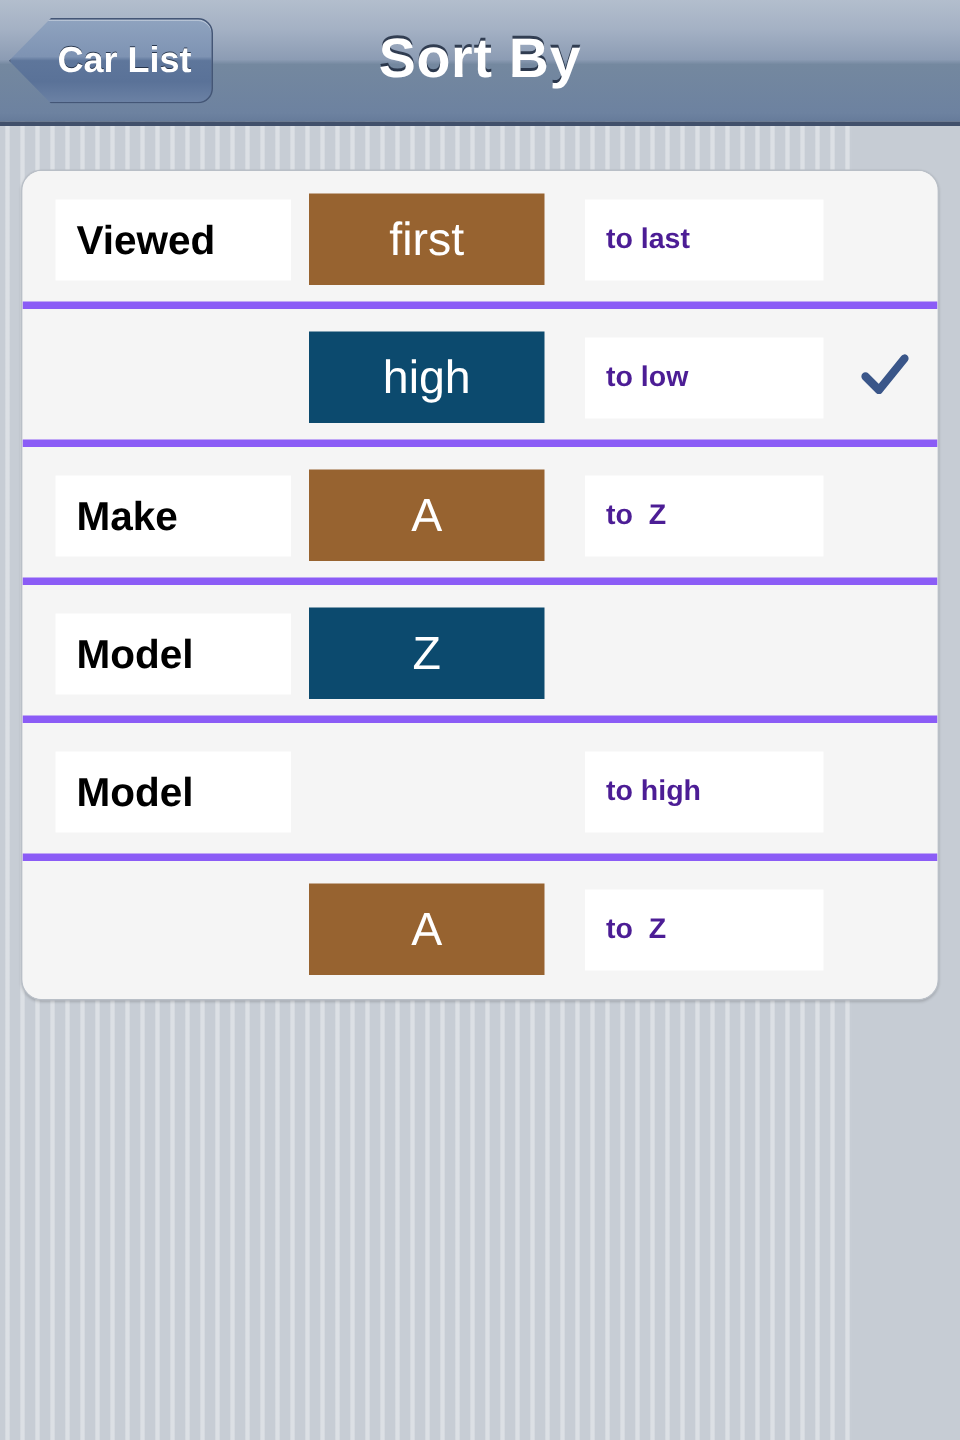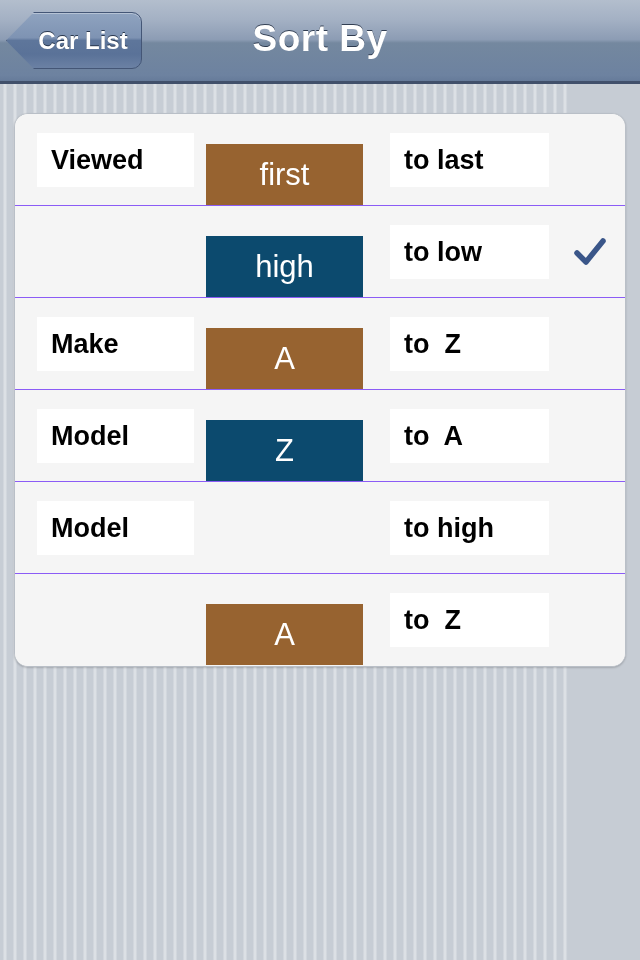--- a/index.html
+++ b/index.html
@@ -116,21 +116,21 @@
     border: 1px solid #b9bfc7;
     border-radius: 14px;
     box-sizing: border-box;
     overflow: hidden;
     box-shadow: 0 1px 2px rgba(0,0,0,0.18);
   }
   .sort-row {
     position: relative;
     height: 92px;
     box-sizing: border-box;
-    border-bottom: 1px solid #8b5cf6;
+    border-bottom: 5px solid #8b5cf6;
     background: #f5f5f5;
     cursor: pointer;
   }
   .sort-row:last-child { border-bottom: none; }
 
   .field {
     position: absolute;
     top: 19px;
     height: 54px;
     background: #ffffff;
@@ -147,38 +147,37 @@
     color: #000000;
     font-size: 27px;
     font-weight: bold;
   }
   .field-badge {
     left: 191px;
     top: 15px;
     height: 61px;
     width: 157px;
     justify-content: center;
-    margin-top: 15px;
   }
   .field-badge .txt {
     color: #ffffff;
     font-size: 31px;
     font-weight: normal;
   }
   .badge-brown { background: #976330; }
   .badge-blue  { background: #0c4a6e; }
 
   .field-tail {
     left: 375px;
     width: 159px;
     padding-left: 14px;
   }
   .field-tail .txt {
-    color: #000000;
-    font-size: 27px;
+    color: #4c1d95;
+    font-size: 19px;
     font-weight: bold;
     white-space: pre;
   }
 
   .checkmark {
     position: absolute;
     right: 18px;
     top: 50%;
     transform: translateY(-50%);
     width: 34px;
@@ -237,23 +236,20 @@
           <span class="txt">to  Z</span>
         </div>
       </div>
       <div class="sort-row">
         <div class="field field-label">
           <span class="txt">Model</span>
         </div>
         <div class="field field-badge badge-blue">
           <span class="txt">Z</span>
         </div>
-        <div class="field field-tail">
-          <span class="txt">to  A</span>
-        </div>
       </div>
       <div class="sort-row">
         <div class="field field-label">
           <span class="txt">Model</span>
         </div>
         <div class="field field-tail">
           <span class="txt">to high</span>
         </div>
       </div>
       <div class="sort-row">

